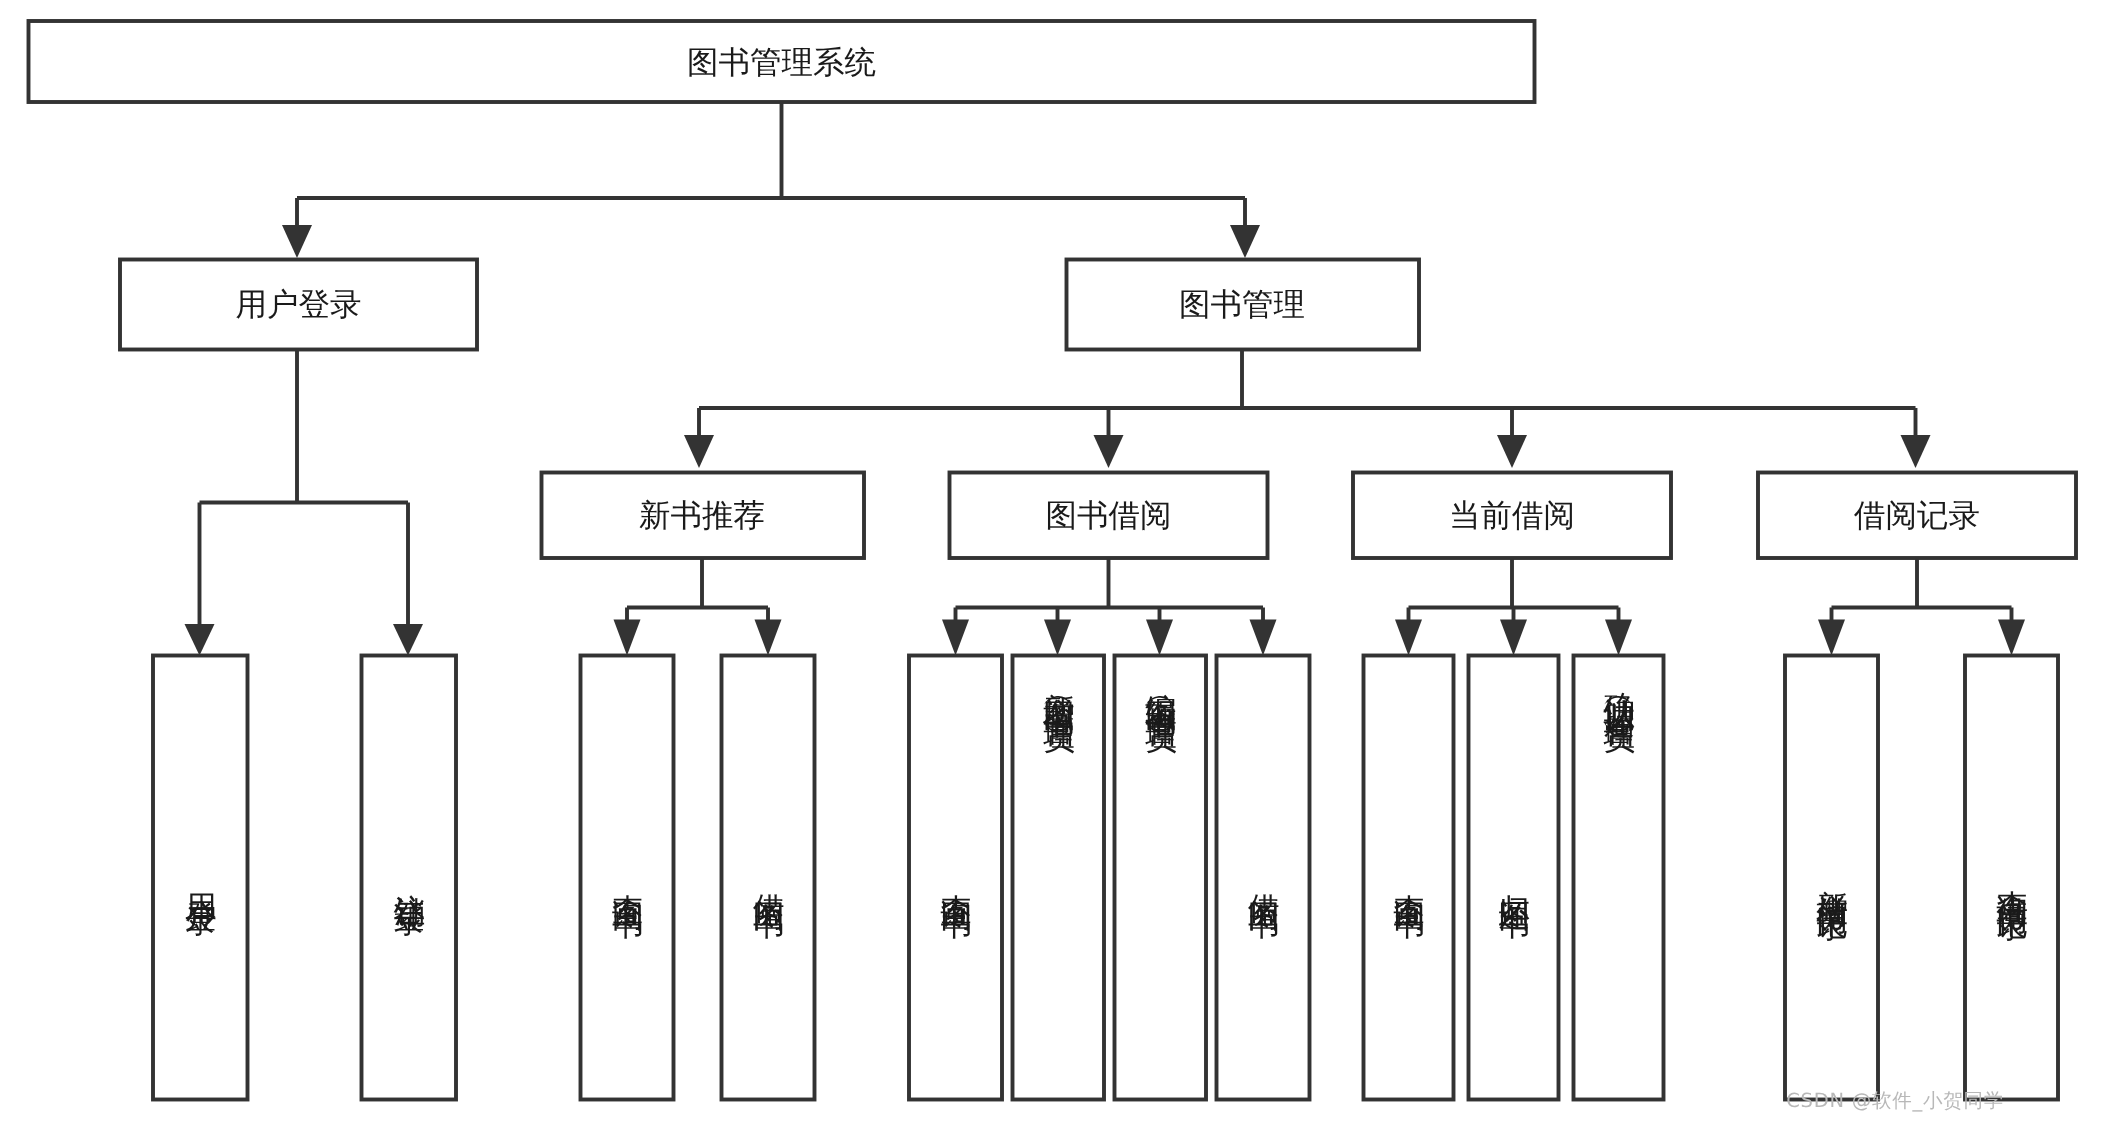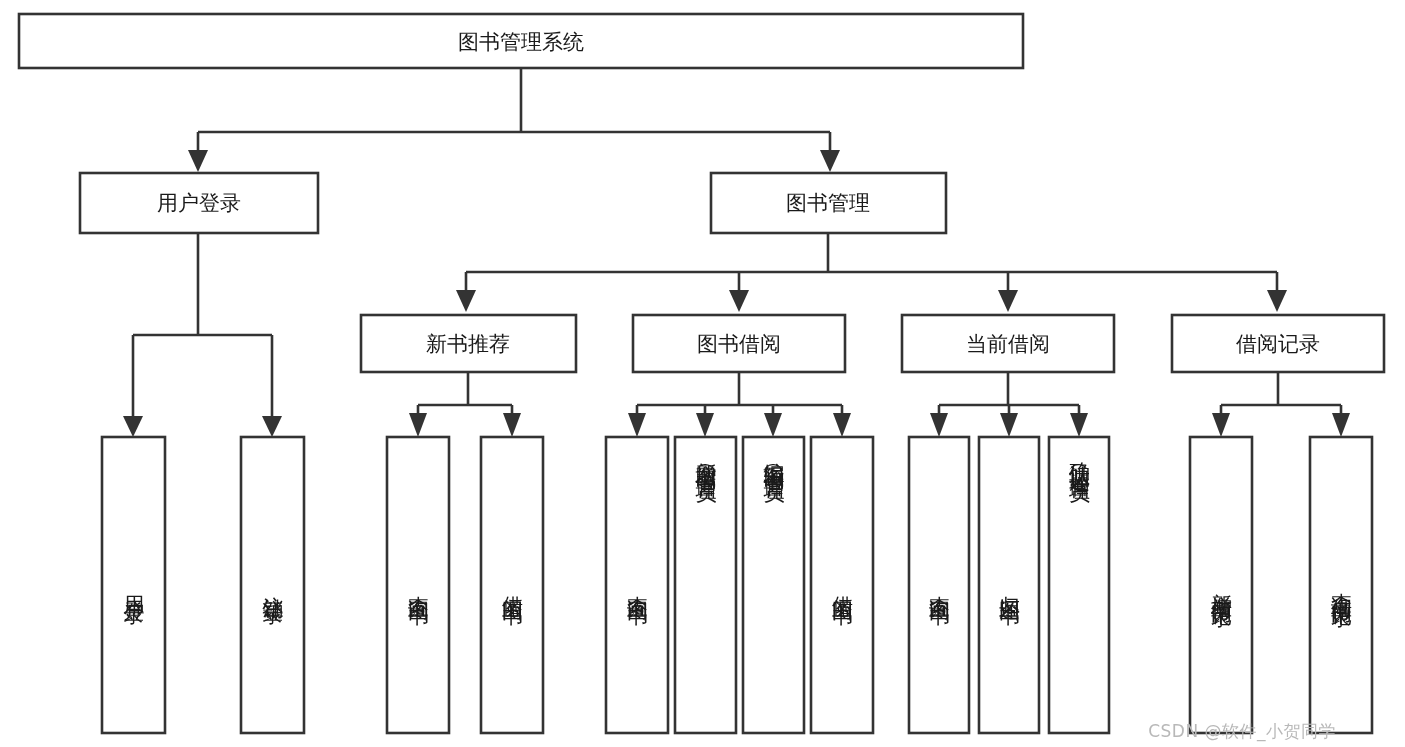--- a/index.html
+++ b/index.html
@@ -65,21 +65,21 @@
     letter-spacing: 3px;
     color: #1a1a1a;
     white-space: nowrap;
     text-align: center;
   }
   .watermark {
     position: absolute;
     right: 12px;
     bottom: 4px;
     font-family: "DejaVu Sans", "Liberation Sans", sans-serif;
-    font-size: 17px;
+    font-size: 13px;
     color: #b8b8b8;
     letter-spacing: 0.5px;
     white-space: nowrap;
   }
 </style>
 </head>
 <body>
 
 <div id="diagram-root">
 

